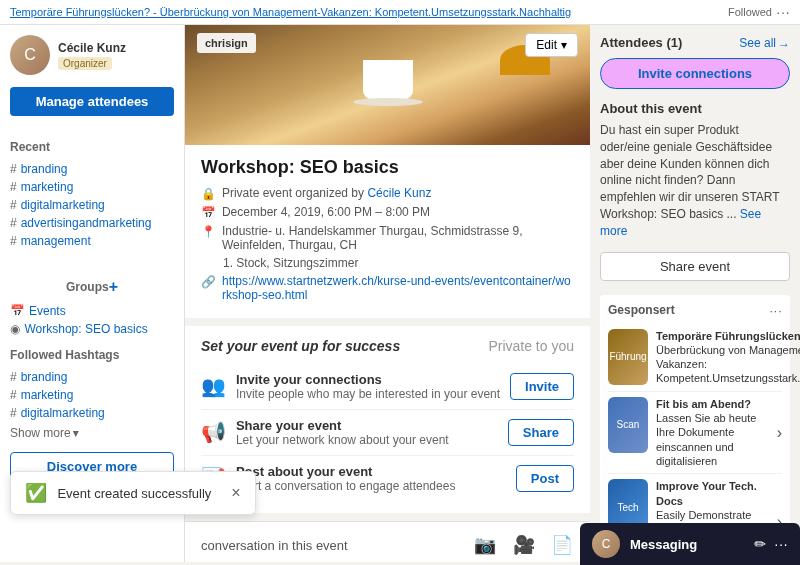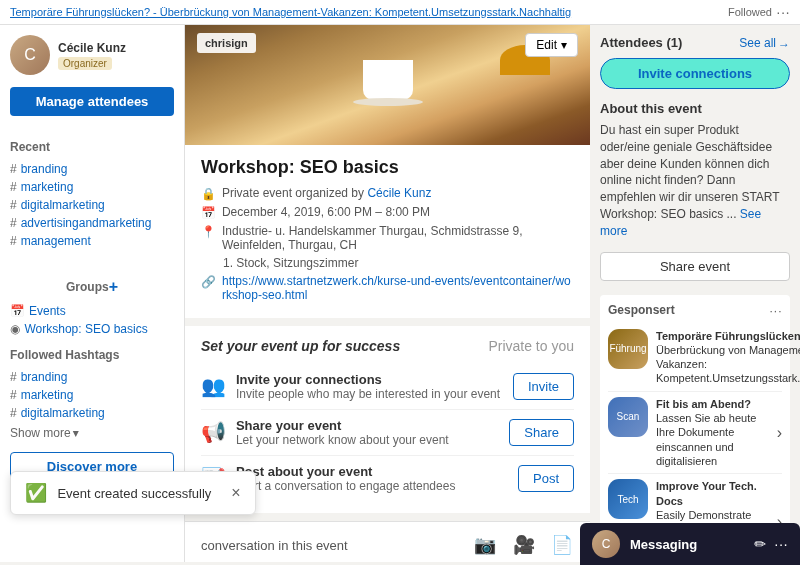--- a/index.html
+++ b/index.html
@@ -216,21 +216,21 @@
     .success-item-icon { font-size: 20px; color: #666; margin-top: 2px; }
     .success-item-text .title { font-size: 13px; font-weight: 600; }
     .success-item-text .desc { font-size: 12px; color: #666; }
     .action-btn {
       background: #fff;
       border: 1.5px solid #0a66c2;
       color: #0a66c2;
       padding: 5px 14px;
       border-radius: 4px;
       font-size: 13px;
-      font-weight: 400;
+      font-weight: 700;
       cursor: pointer;
       white-space: nowrap;
     }
 
     
     .conversation-bar {
       background: #fff;
       padding: 12px 16px;
       display: flex;
       align-items: center;
@@ -253,21 +253,21 @@
       display: flex;
       justify-content: space-between;
       align-items: center;
       margin-bottom: 8px;
     }
     .attendees-title { font-size: 13px; font-weight: 600; }
     .see-all { font-size: 12px; color: #0a66c2; cursor: pointer; display: flex; align-items: center; gap: 2px; }
 
     .invite-connections-btn {
       width: 100%;
-      background: #5eead4;
+      background: #f0abfc;
       border: 1.5px solid #0a66c2;
       color: #0a66c2;
       padding: 7px;
       border-radius: 20px;
       font-size: 13px;
       font-weight: 600;
       cursor: pointer;
       margin-bottom: 12px;
     }
 
@@ -297,22 +297,22 @@
       display: flex;
       align-items: flex-start;
       gap: 8px;
       padding: 5px 0;
       border-bottom: 1px solid #f0f0f0;
       cursor: pointer;
     }
     .sponsored-item:last-child { border-bottom: none; }
     .sponsored-img {
       width: 40px;
-      height: 40px;
-      border-radius: 11px;
+      height: 56px;
+      border-radius: 6px;
       flex-shrink: 0;
     }
     .sponsored-text { font-size: 11px; color: #333; line-height: 1.3; flex: 1; }
     .sponsored-arrow { color: #555; font-size: 16px; align-self: center; }
 
     
     .toast {
       position: fixed;
       bottom: 50px;
       left: 10px;

